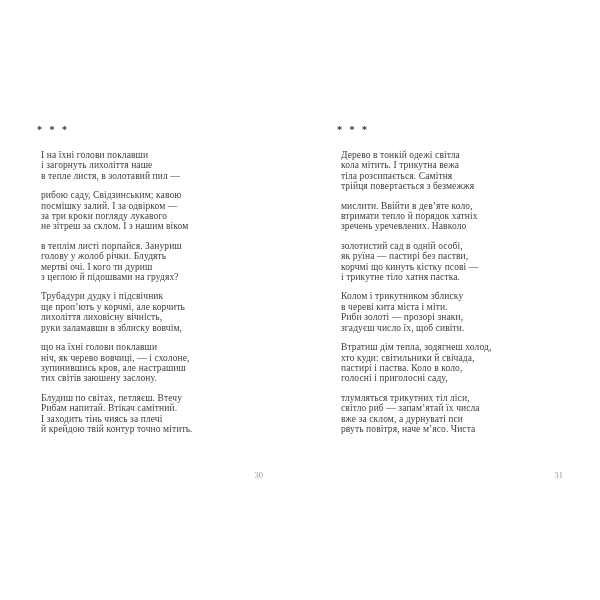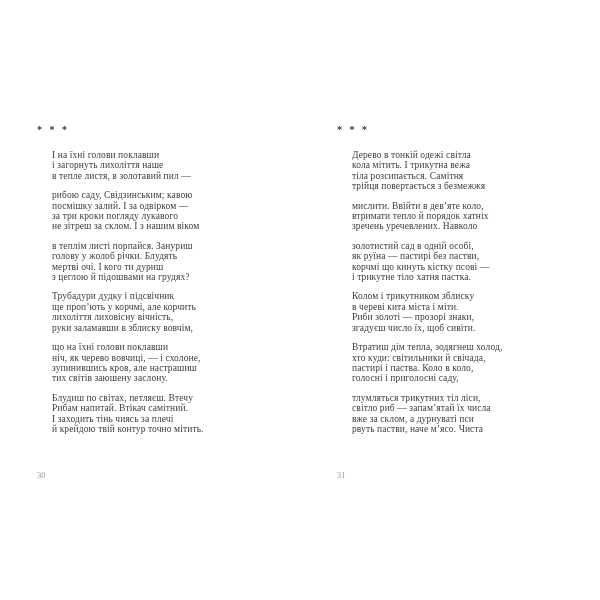--- a/index.html
+++ b/index.html
@@ -26,33 +26,33 @@
   .page-column.left  { left: 37px; }
   .page-column.right { left: 337px; }
   .separator {
     font-size: 10px;
     font-weight: bold;
     letter-spacing: 2.5px;
     color: #2f2f2f;
     height: 12px;
     margin-bottom: 14px;
   }
-  .stanza { margin: 0 0 9px 15px; }
+  .stanza { margin: 0 0 9px 4px; }
   .poem-line {
     font-size: 9.5px;
     line-height: 10.4px;
     white-space: nowrap;
     letter-spacing: 0.1px;
   }
   .page-number {
     position: absolute;
     top: 346px; 
     left: 0;
     width: 226px;
-    text-align: left;
+    text-align: right;
     font-size: 8.5px;
     color: #9a9a9a;
   }
 </style>
 </head>
 <body>
 
 <div class="spread">
 
   <div class="page-column left">
@@ -136,19 +136,19 @@
       <div class="poem-line">Втратиш дім тепла, зодягнеш холод,</div>
       <div class="poem-line">хто куди: світильники й свічада,</div>
       <div class="poem-line">пастирі і паства. Коло в коло,</div>
       <div class="poem-line">голосні і приголосні саду,</div>
     </div>
 
     <div class="stanza">
       <div class="poem-line">тлумляться трикутних тіл ліси,</div>
       <div class="poem-line">світло риб — запам’ятай їх числа</div>
       <div class="poem-line">вже за склом, а дурнуваті пси</div>
-      <div class="poem-line">рвуть пастви, наче м’ясо. Чиста</div>
+      <div class="poem-line">рвуть повітря, наче м’ясо. Чиста</div>
     </div>
 
     <div class="page-number">31</div>
   </div>
 
 </div>
 
 </body></html>

